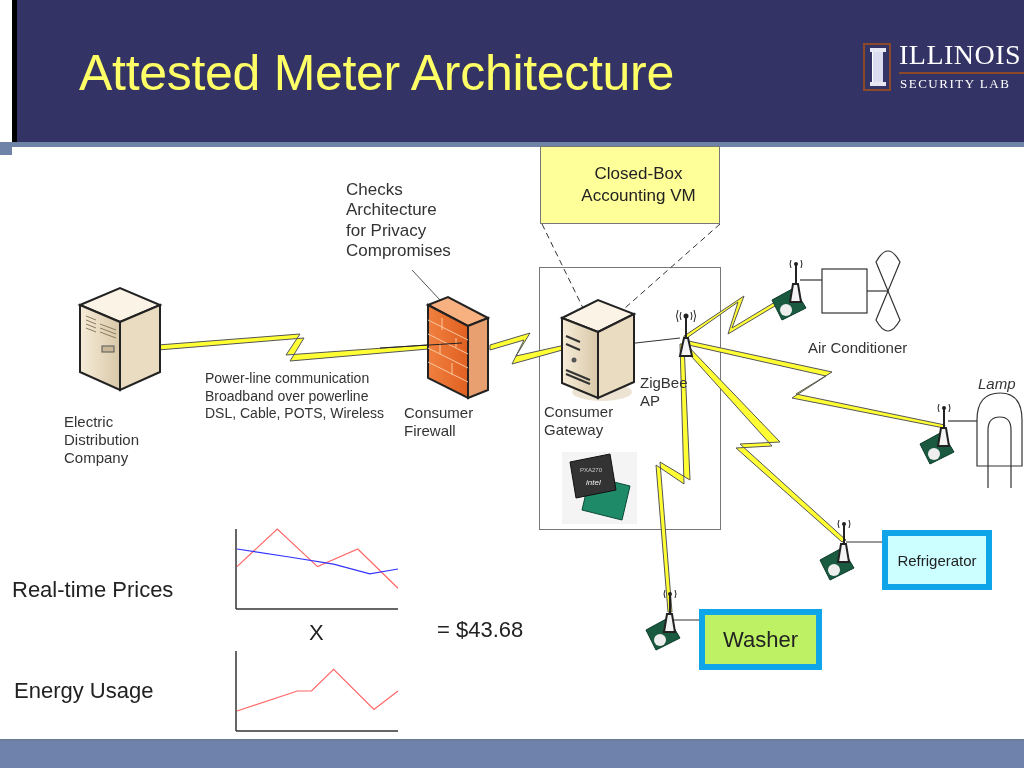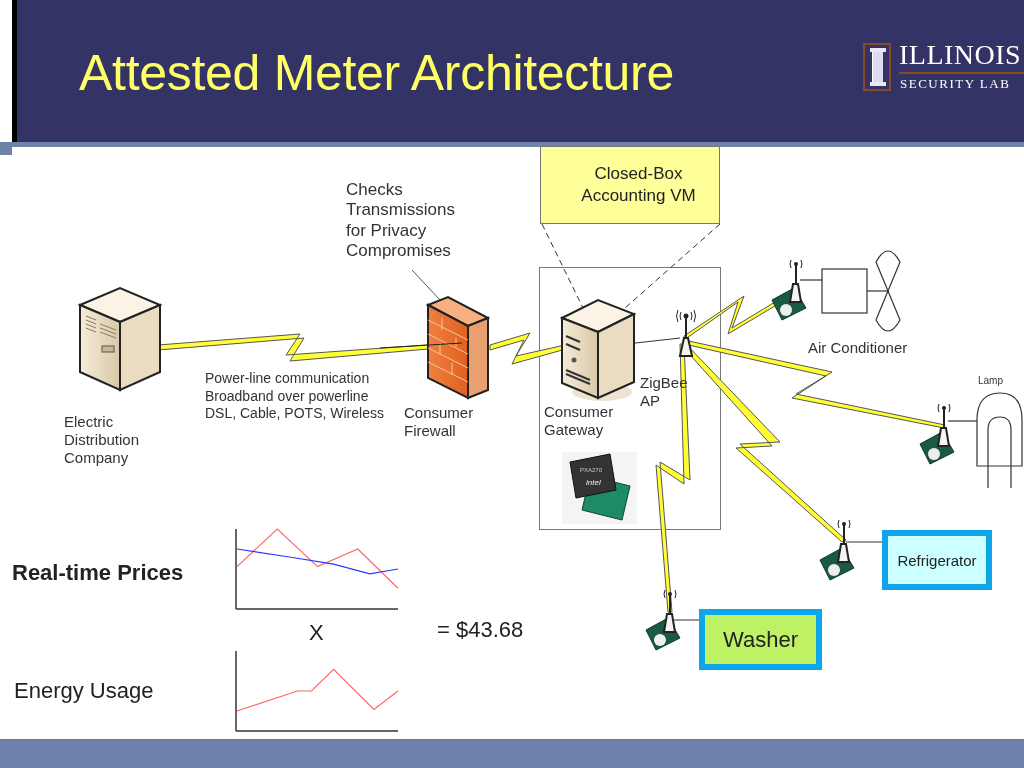--- a/index.html
+++ b/index.html
@@ -203,21 +203,21 @@
     <line x1="236" y1="731" x2="398" y2="731" stroke="#333" stroke-width="1.5"></line>
   <polyline points="237.0,711.0 297.4,691.0 311.5,691.0 333.6,669.4 373.9,709.4 398.0,691.0" fill="none" stroke="#ff6666" stroke-width="1.2"></polyline>
     </g>
 </svg>
 
 <div class="dev-box refrig">Refrigerator</div>
 <div class="dev-box washer">Washer</div>
 
 <div class="lbl" style="left:346px; top:180px; width:130px; font-size:17px;">
   <div>Checks</div>
-  <div>Transmissions</div>
+  <div>Architecture</div>
   <div>for Privacy</div>
   <div>Compromises</div>
 </div>
 
 <div class="lbl" style="left:205px; top:370px; width:170px; font-size:14px; line-height:1.25;">
   <div>Power-line communication</div>
   <div>Broadband over powerline</div>
   <div>DSL, Cable, POTS, Wireless</div>
 </div>
 
@@ -236,20 +236,20 @@
   <div>Consumer</div>
   <div>Gateway</div>
 </div>
 
 <div class="lbl" style="left:640px; top:374px; width:80px; font-size:15px;">
   <div>ZigBee</div>
   <div>AP</div>
 </div>
 
 <div class="lbl" style="left:808px; top:339px; font-size:15px;">Air Conditioner</div>
-<div class="lbl" style="left:978px; top:375px; font-size:10px;">Lamp</div>
-
-<div class="big" style="left:12px; top:560px;font-weight:bold;">Real-time Prices</div>
+<div class="lbl" style="left:978px; top:375px; font-size:15px;font-style:italic;">Lamp</div>
+
+<div class="big" style="left:12px; top:577px;">Real-time Prices</div>
 <div class="big" style="left:309px; top:620px;">X</div>
 <div class="big" style="left:14px; top:678px;">Energy Usage</div>
 <div class="big" style="left:437px; top:617px;">= $43.68</div>
 
 <div class="footer"></div>
 
 </body></html>

